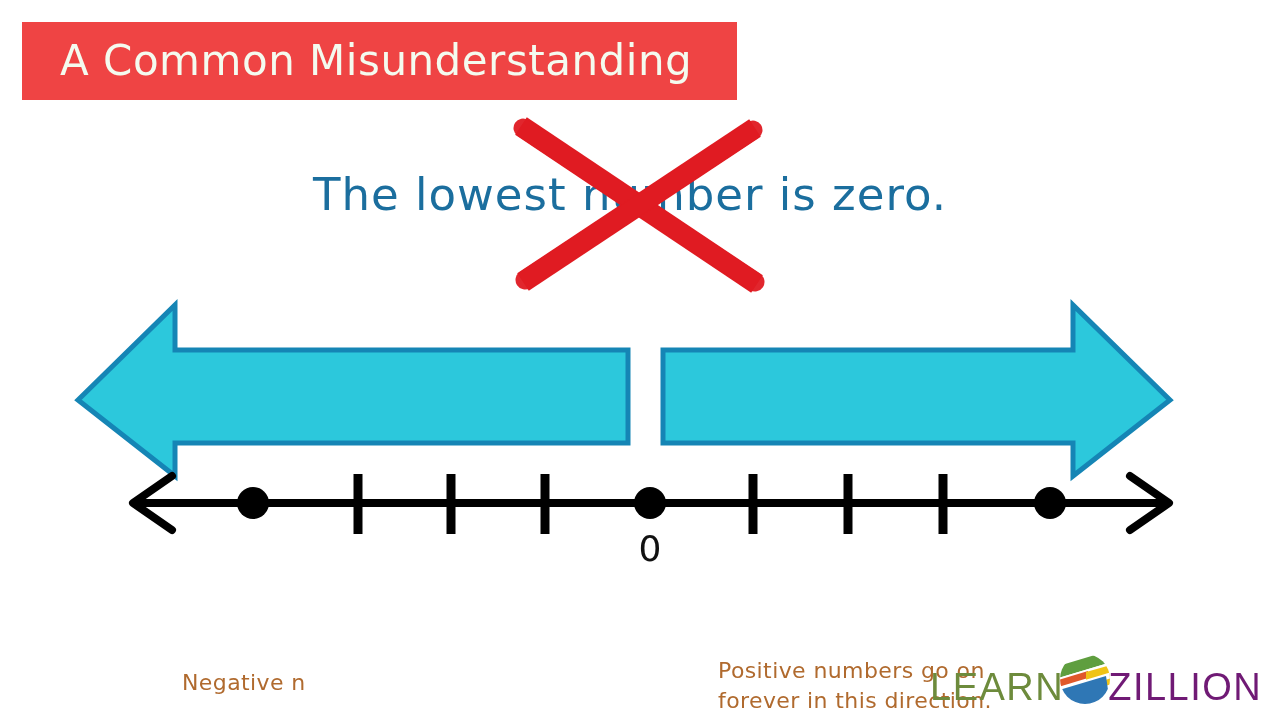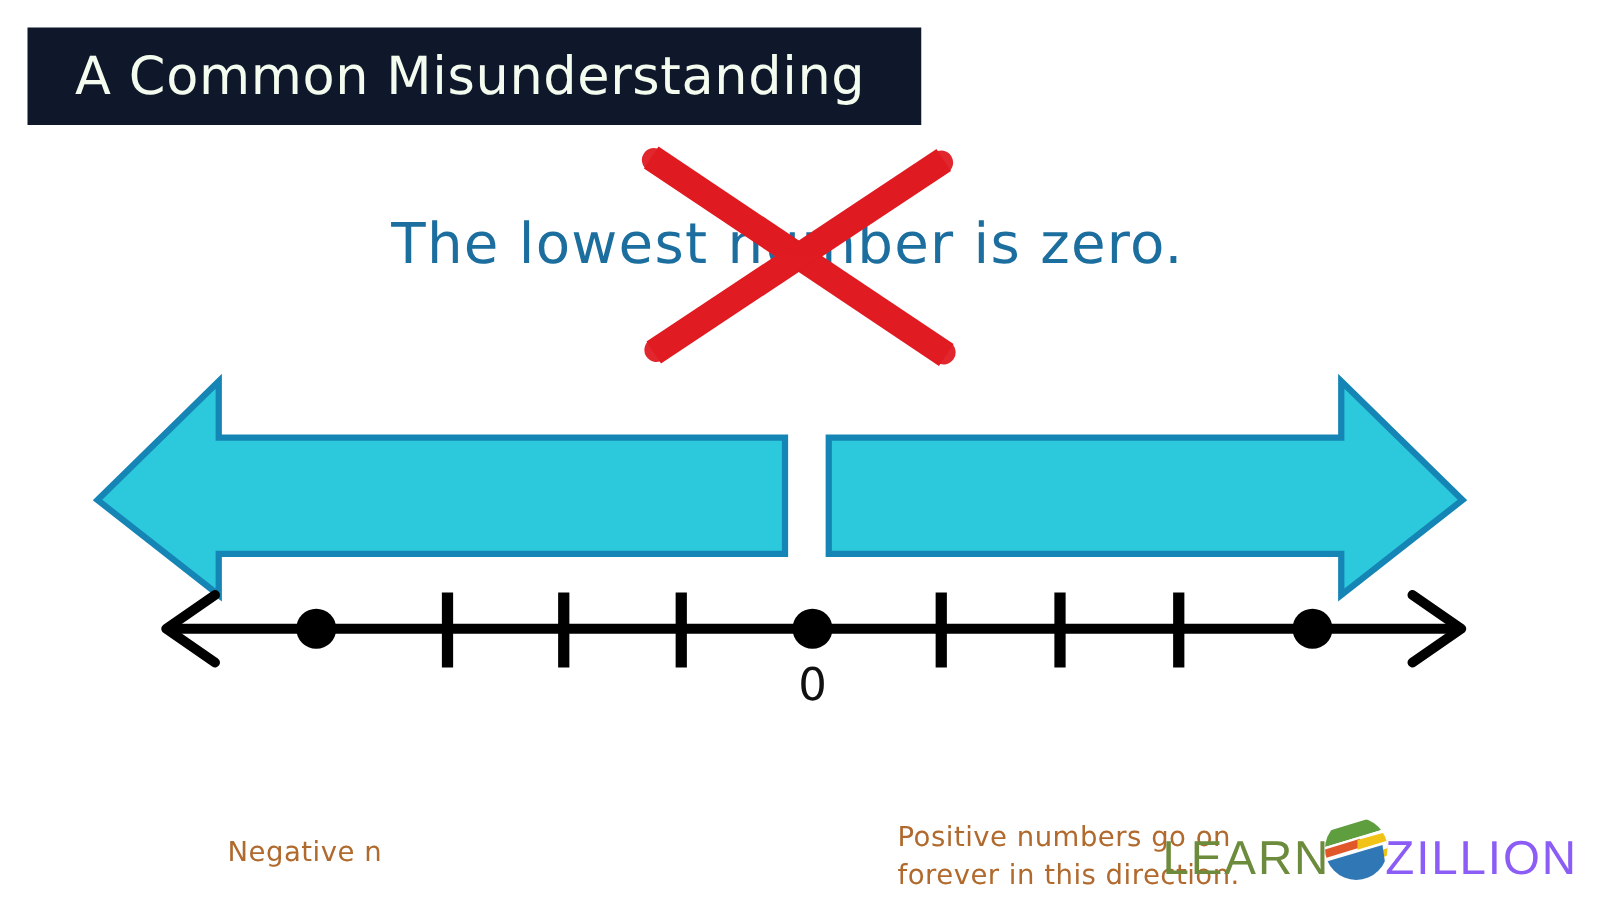--- a/index.html
+++ b/index.html
@@ -23,21 +23,21 @@
     background: #ffffff;
   }
 
   
   .title-banner {
     position: absolute;
     left: 22px;
     top: 22px;
     width: 715px;
     height: 78px;
-    background: #0f172a;
+    background: #ef4444;
     display: flex;
     align-items: center;
   }
   .title-text {
     color: #f4fbef;
     font-family: "DejaVu Sans", sans-serif;
     font-size: 42px;
     font-weight: 400;
     letter-spacing: 0.5px;
     padding-left: 38px;
@@ -135,21 +135,21 @@
     align-items: flex-end;
   }
   .logo-learn {
     color: #6d8b3c;
     font-family: "Liberation Sans", sans-serif;
     font-size: 38px;
     letter-spacing: 1.5px;
     line-height: 1;
   }
   .logo-zillion {
-    color: #8b5cf6;
+    color: #701a75;
     font-family: "Liberation Sans", sans-serif;
     font-size: 38px;
     letter-spacing: 1.5px;
     line-height: 1;
   }
   .logo-mark {
     width: 54px;
     height: 54px;
     margin: 0 -4px 0 -6px;
     flex: 0 0 auto;

